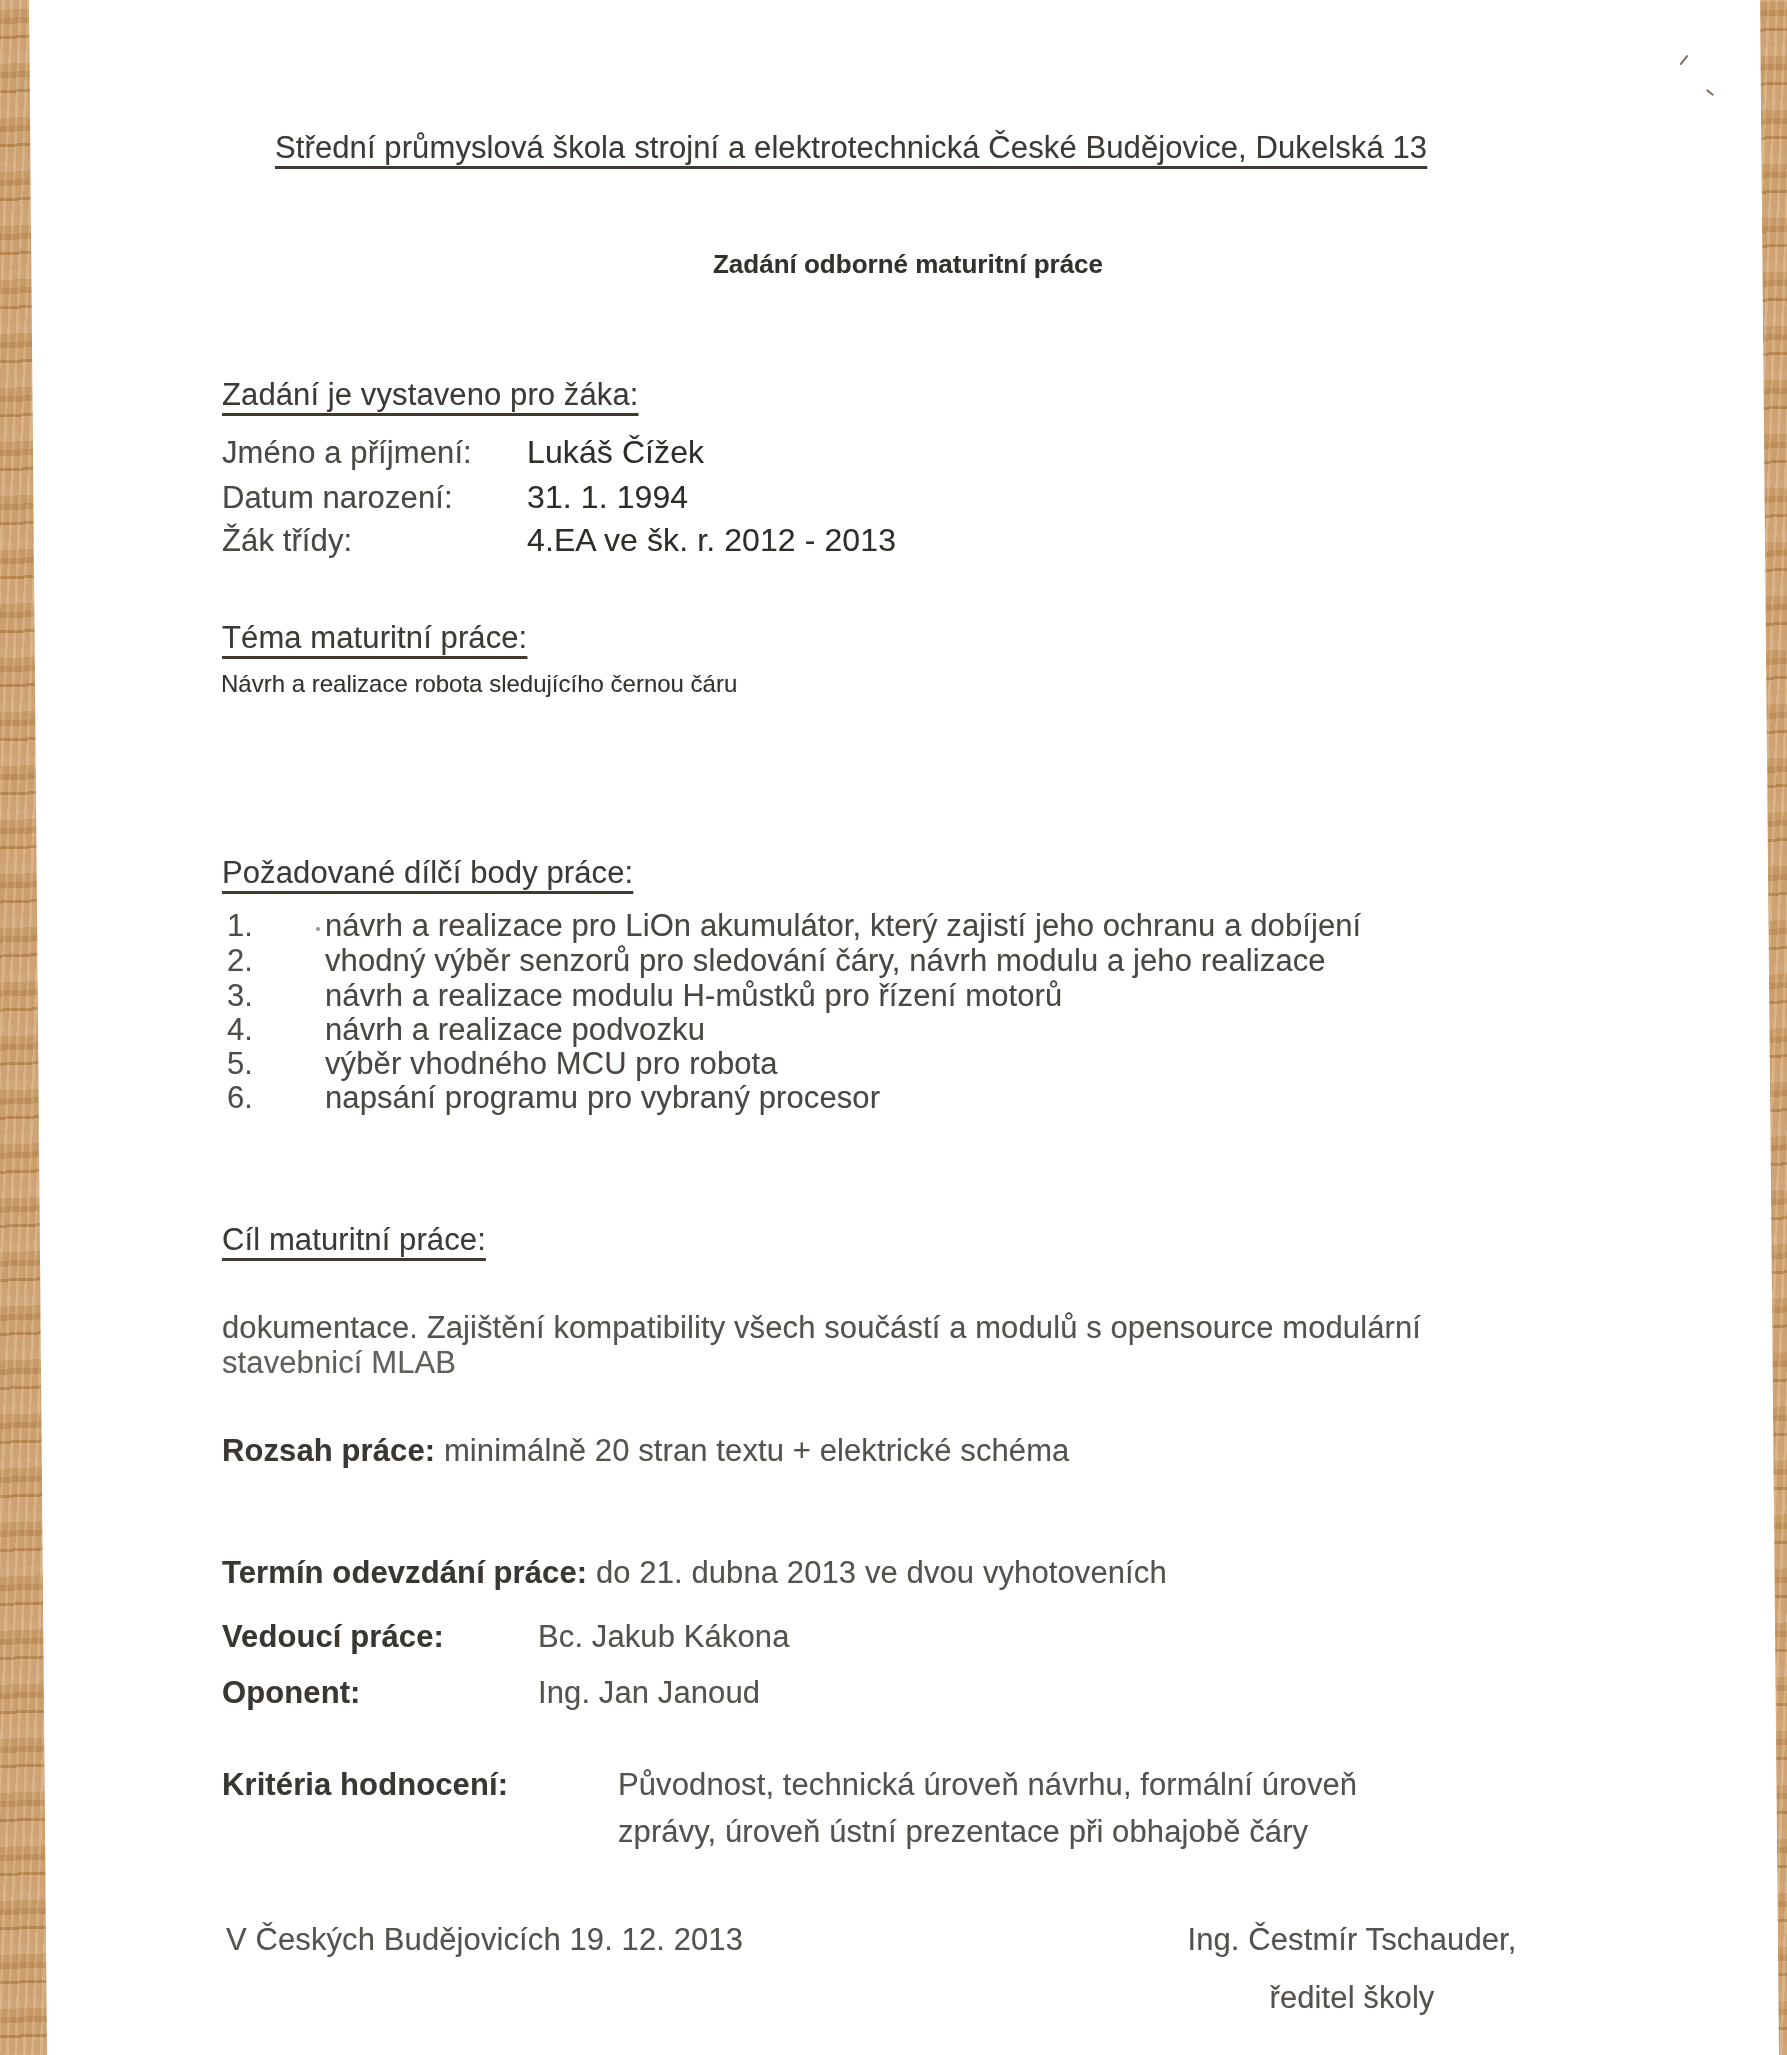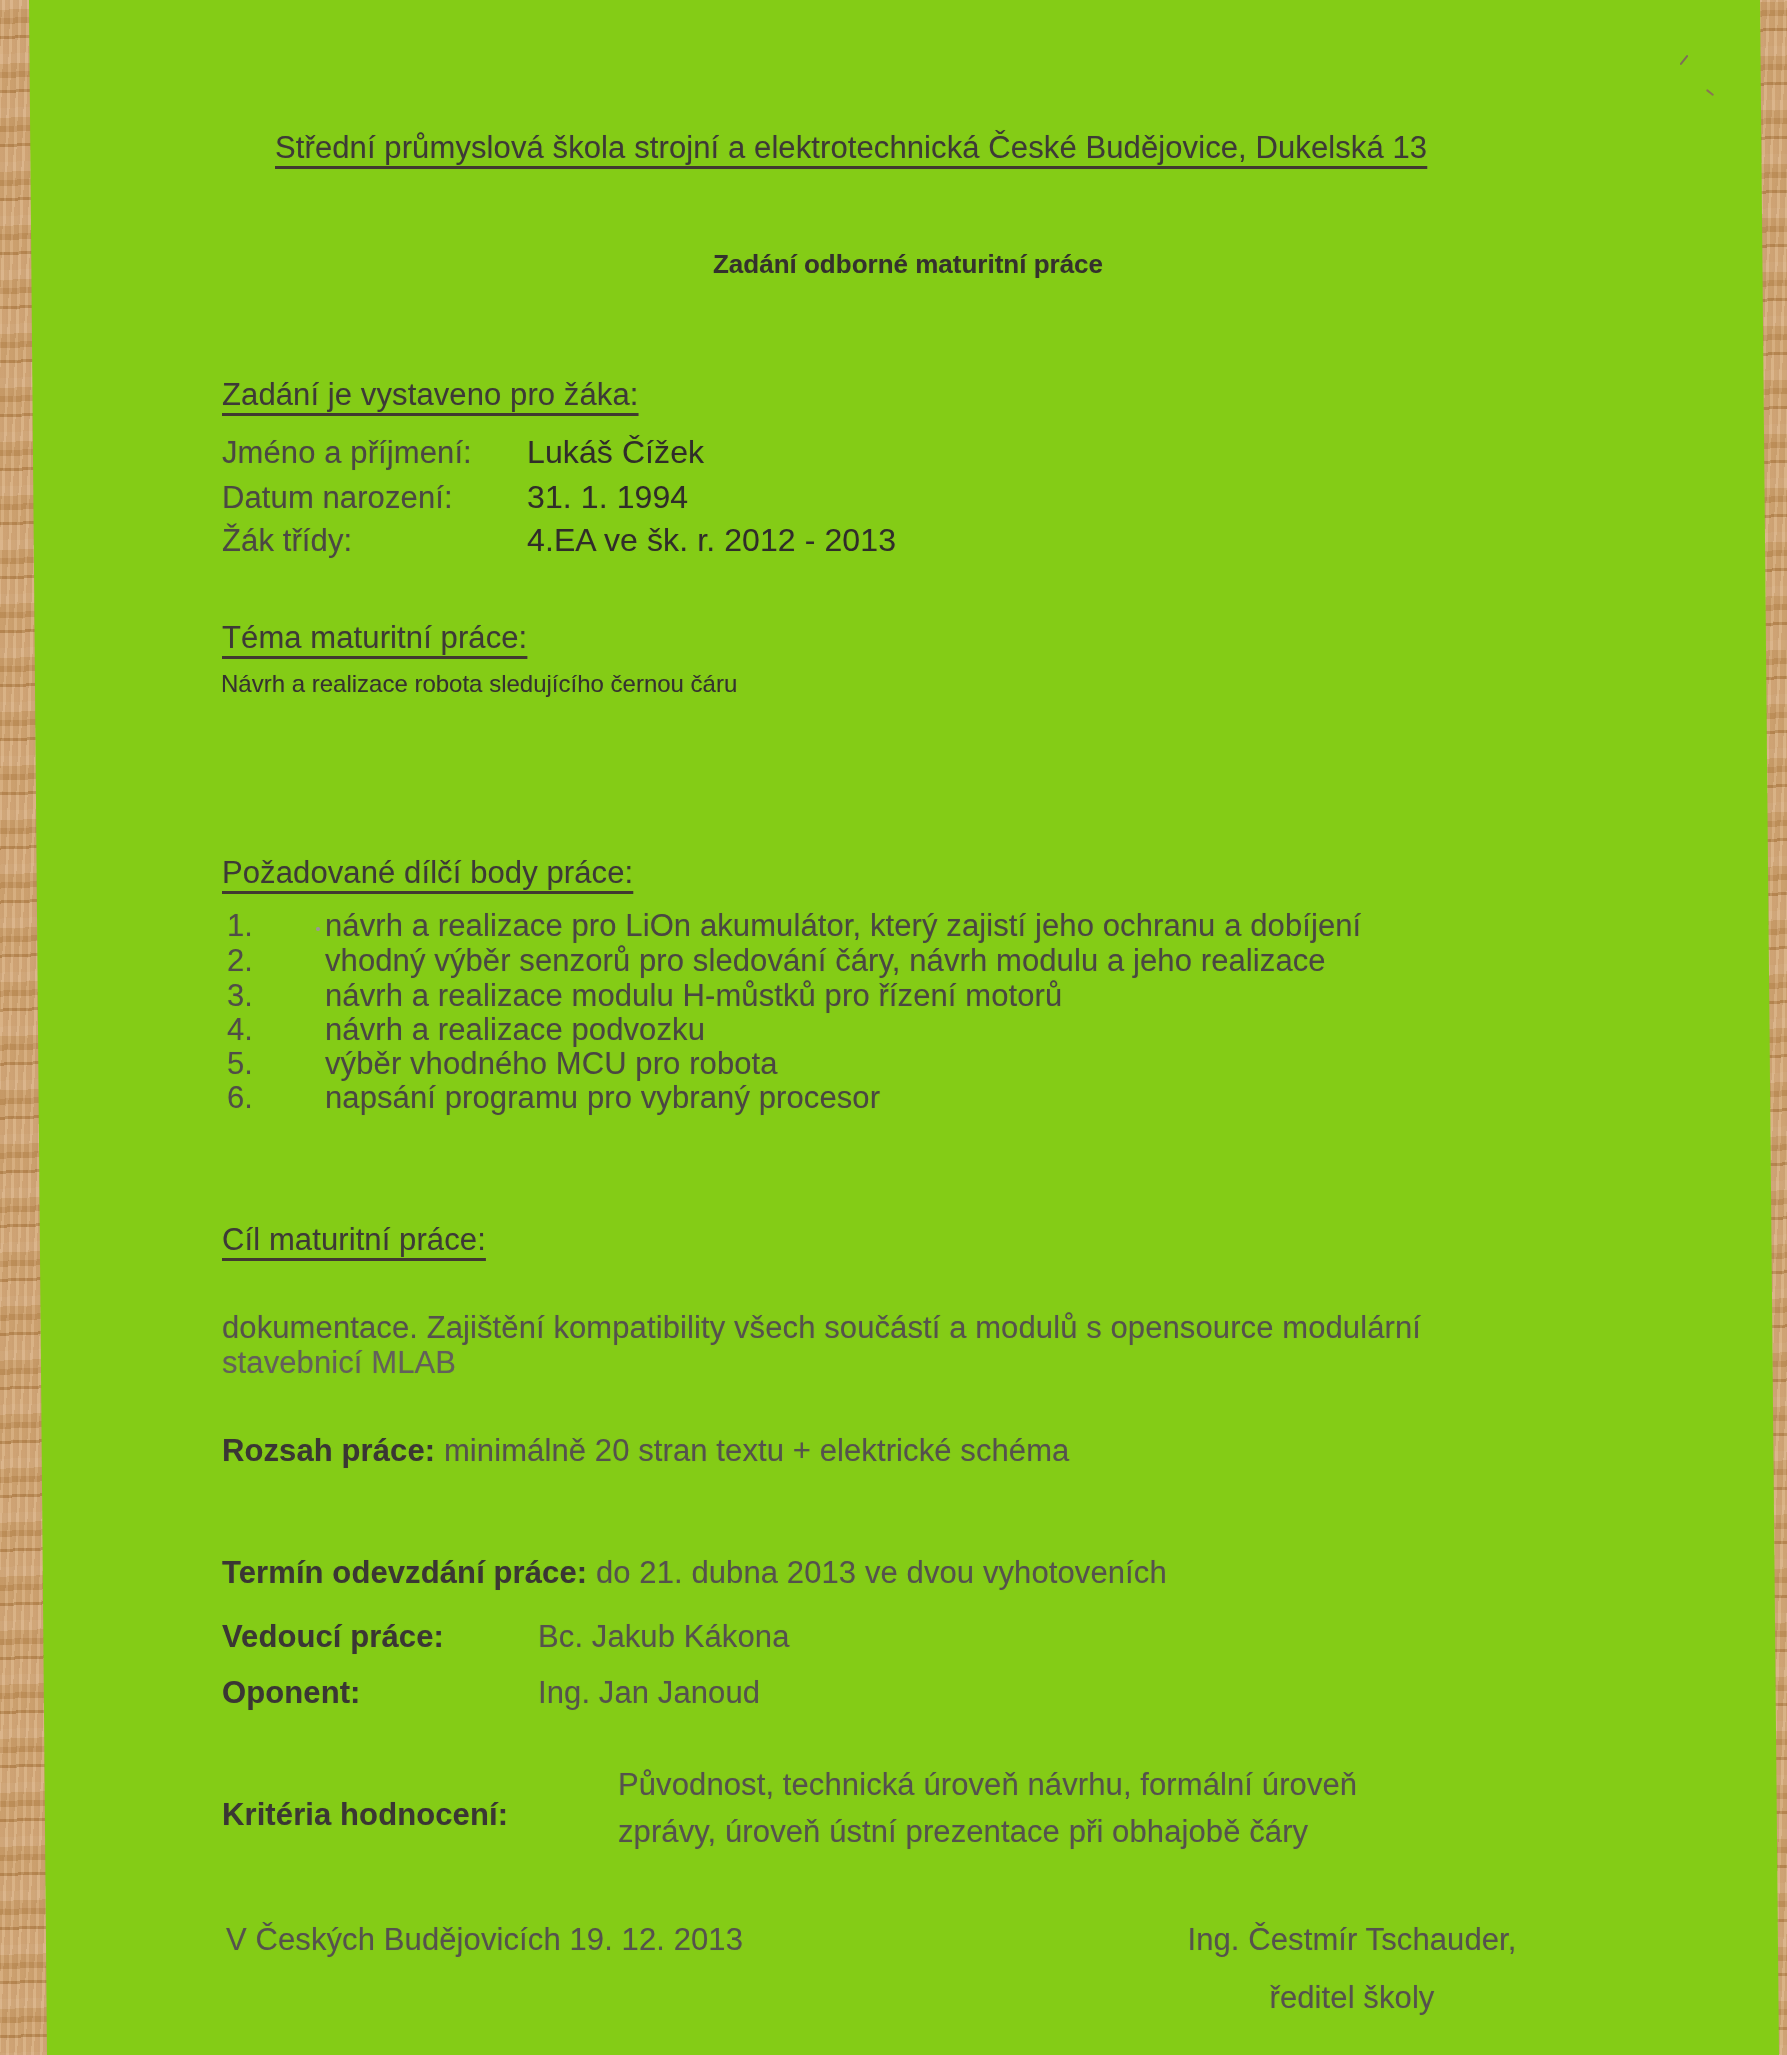--- a/index.html
+++ b/index.html
@@ -8,39 +8,39 @@
     font-family:"Liberation Sans", sans-serif;
     
     background:
       repeating-linear-gradient(92deg, rgba(120,70,20,0.10) 0 2.1px, rgba(255,245,225,0.08) 2.1px 4.9px, rgba(150,95,40,0.12) 4.9px 8.4px),
       repeating-linear-gradient(178deg, #d8b084 0 9.8px, #cda26f 9.8px 18px, #c2945f 18px 24px, #d3a877 24px 36px, #b98a55 36px 39px, #d6ac7e 39px 54px),
       #cda26f;
   }
   
   .paper{
     position:absolute;inset:0;
-    background:#84cc16;
+    background:#ffffff;
     clip-path:polygon(29px 0, 1760px 0, 1779px 2056px, 47px 2056px);
   }
   .ink{color:#3d3a36;}
   .item-abs{position:absolute;white-space:nowrap;}
   .u{
     text-decoration:underline;
     text-decoration-thickness:2.8px;
     text-underline-offset:8.4px;
     text-decoration-color:#413a30;
     text-decoration-skip-ink:none;
   }
   .body-size{font-size:31px;letter-spacing:0.1px;}
   .soft{color:#55524d;}
   .doc-title{font-size:26px;font-weight:bold;color:#34312d;}
   .topic-title{font-size:24px;font-weight:normal;color:#35322e;}
   .flabel{display:inline-block;width:305px;color:#4b4843;}
   .fvalue{font-size:32px;font-weight:normal;color:#302d29;text-align:center;}
-  .blabel{font-weight:bold;color:#3a3733;margin-top:30px;}
+  .blabel{font-weight:bold;color:#3a3733;}
   .num{display:inline-block;width:98px;color:#504d48;}
   .list-text{color:#4a4742;}
   .para-line{position:absolute;white-space:nowrap;color:#55524d;}
   .vlabel{display:inline-block;color:#3a3733;font-weight:bold;}
   .sig-block{text-align:center;}
   .speck{position:absolute;}
   
   .paper *{text-shadow:0 0 0.7px rgba(90,85,80,0.35);}
 </style>
 </head>

